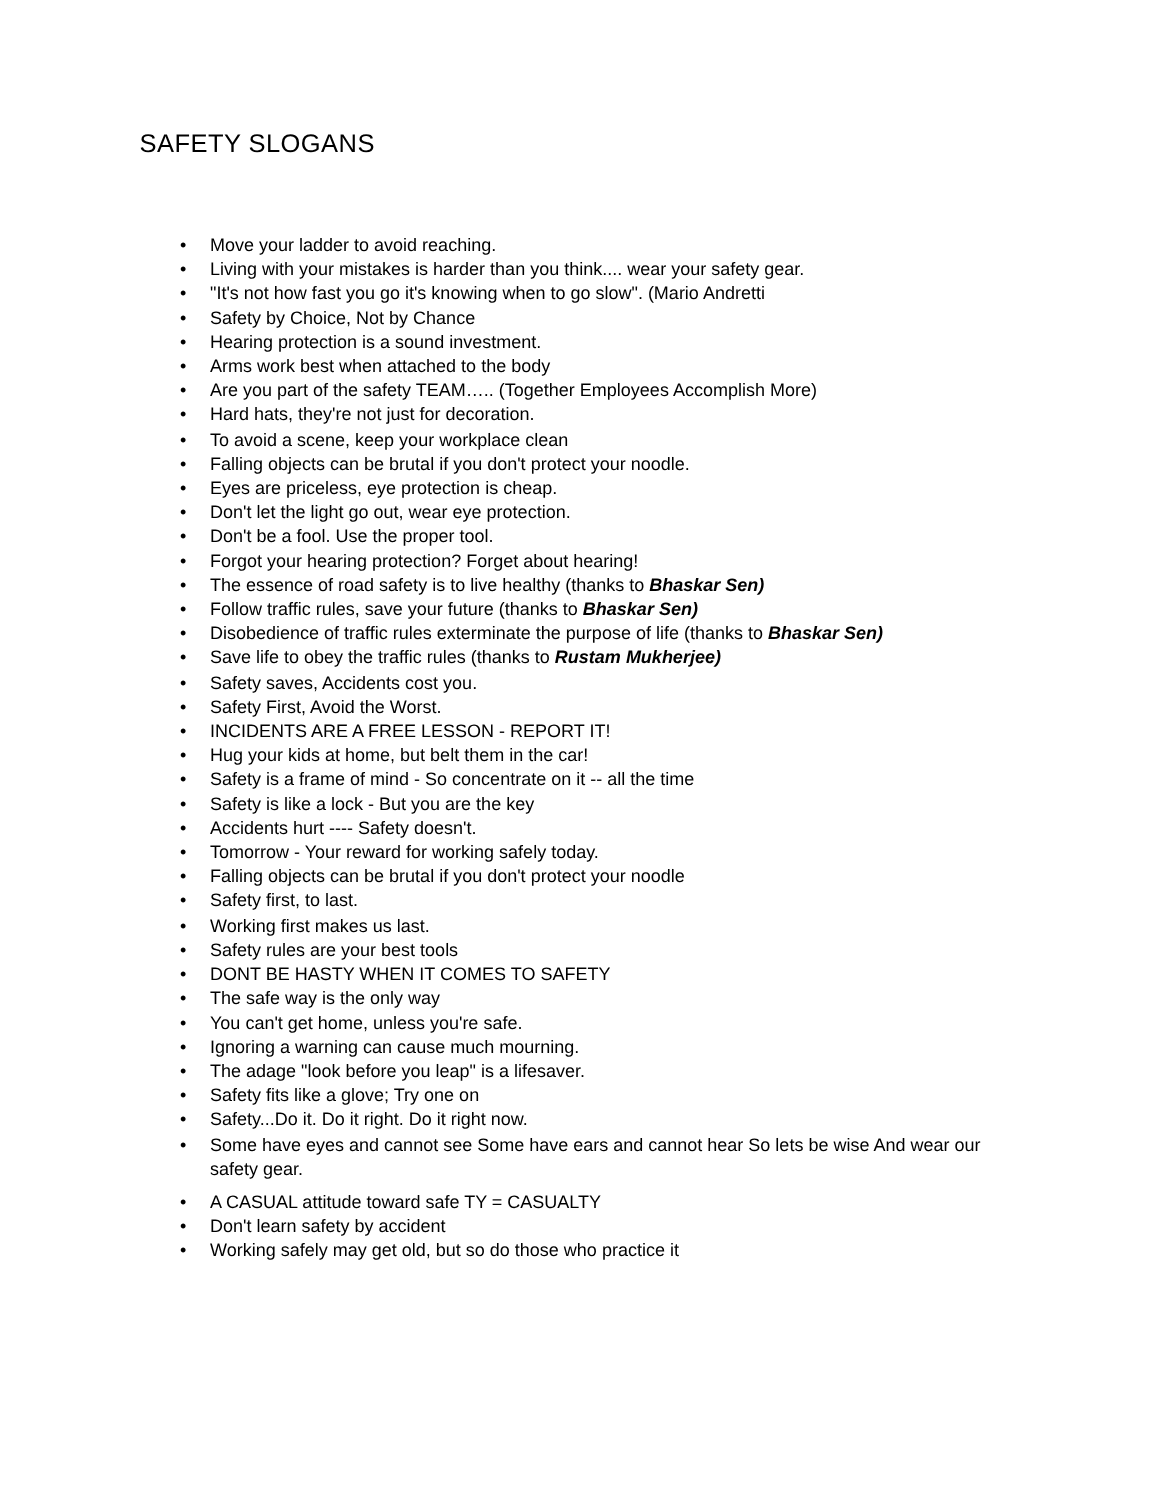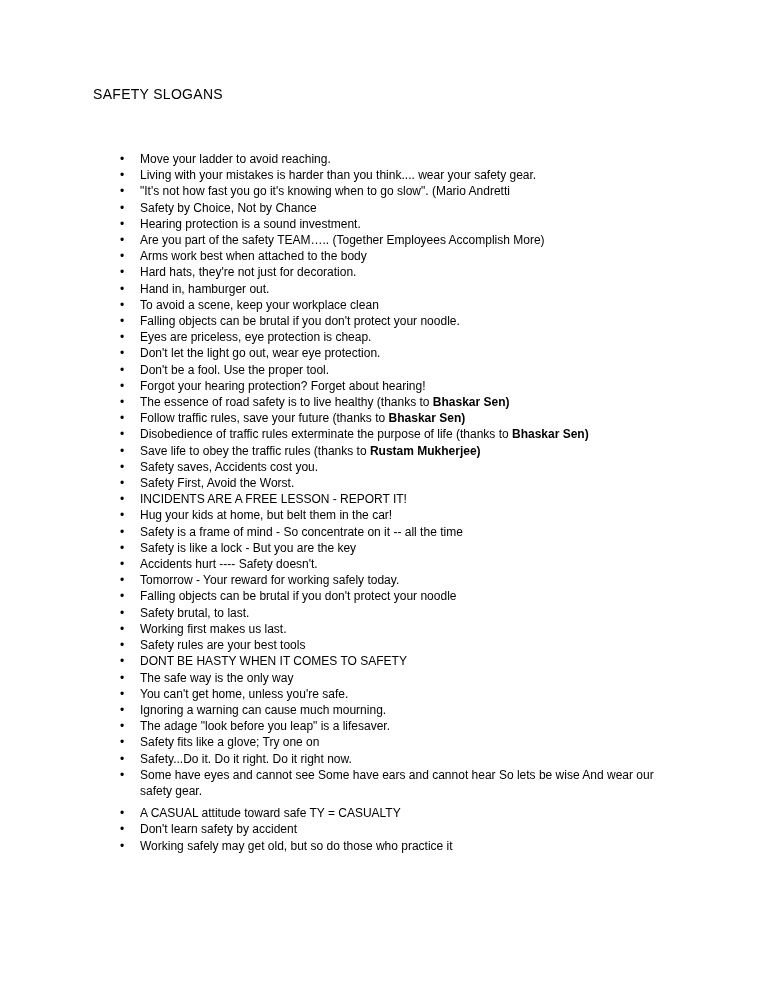--- a/index.html
+++ b/index.html
@@ -8,21 +8,21 @@
     font-family: "Liberation Sans", "DejaVu Sans", sans-serif;
     color: #000000;
   }
   .page {
     width: 768px;
     min-height: 994px;
     background: #ffffff;
     padding: 86px 88px 60px 93px;
   }
   .doc-title {
-    font-size: 14px;
+    font-size: 17px;
     font-weight: 400;
     letter-spacing: 0.3px;
     margin-bottom: 49px;
     color: #000000;
   }
   ul.slogan-list {
     list-style: none;
     max-width: 585px;
   }
   ul.slogan-list li {
@@ -39,58 +39,58 @@
     left: 27px;
     top: 0;
     font-size: 12px;
     color: #000000;
   }
   ul.slogan-list.second-group {
     margin-top: 6px;
   }
   ul.slogan-list strong {
     font-weight: 700;
+    font-style: italic;
   }
 </style>
 </head>
 <body>
 
 <div class="page">
   <h1 class="doc-title">SAFETY SLOGANS</h1>
 
   <ul class="slogan-list first-group">
       <li><span>Move your ladder to avoid reaching.</span></li>
       <li><span>Living with your mistakes is harder than you think.... wear your safety gear.</span></li>
       <li><span>"It's not how fast you go it's knowing when to go slow". (Mario Andretti</span></li>
       <li><span>Safety by Choice, Not by Chance</span></li>
       <li><span>Hearing protection is a sound investment.</span></li>
+      <li><span>Arms work best when attached to the body</span></li>
       <li><span>Are you part of the safety TEAM….. (Together Employees Accomplish More)</span></li>
-      <li><span>Arms work best when attached to the body</span></li>
       <li><span>Hard hats, they're not just for decoration.</span></li>
-      <li><span>Hand in, hamburger out.</span></li>
       <li><span>To avoid a scene, keep your workplace clean</span></li>
       <li><span>Falling objects can be brutal if you don't protect your noodle.</span></li>
       <li><span>Eyes are priceless, eye protection is cheap.</span></li>
       <li><span>Don't let the light go out, wear eye protection.</span></li>
       <li><span>Don't be a fool. Use the proper tool.</span></li>
       <li><span>Forgot your hearing protection? Forget about hearing!</span></li>
       <li><span>The essence of road safety is to live healthy (thanks to </span><strong>Bhaskar Sen)</strong></li>
       <li><span>Follow traffic rules, save your future (thanks to </span><strong>Bhaskar Sen)</strong></li>
       <li><span>Disobedience of traffic rules exterminate the purpose of life (thanks to </span><strong>Bhaskar Sen)</strong></li>
       <li><span>Save life to obey the traffic rules (thanks to </span><strong>Rustam Mukherjee)</strong></li>
       <li><span>Safety saves, Accidents cost you.</span></li>
       <li><span>Safety First, Avoid the Worst.</span></li>
       <li><span>INCIDENTS ARE A FREE LESSON - REPORT IT!</span></li>
       <li><span>Hug your kids at home, but belt them in the car!</span></li>
       <li><span>Safety is a frame of mind - So concentrate on it -- all the time</span></li>
       <li><span>Safety is like a lock - But you are the key</span></li>
       <li><span>Accidents hurt ---- Safety doesn't.</span></li>
       <li><span>Tomorrow - Your reward for working safely today.</span></li>
       <li><span>Falling objects can be brutal if you don't protect your noodle</span></li>
-      <li><span>Safety brutal, to last.</span></li>
+      <li><span>Safety first, to last.</span></li>
       <li><span>Working first makes us last.</span></li>
       <li><span>Safety rules are your best tools</span></li>
       <li><span>DONT BE HASTY WHEN IT COMES TO SAFETY</span></li>
       <li><span>The safe way is the only way</span></li>
       <li><span>You can't get home, unless you're safe.</span></li>
       <li><span>Ignoring a warning can cause much mourning.</span></li>
       <li><span>The adage "look before you leap" is a lifesaver.</span></li>
       <li><span>Safety fits like a glove; Try one on</span></li>
       <li><span>Safety...Do it. Do it right. Do it right now.</span></li>
       <li><span>Some have eyes and cannot see Some have ears and cannot hear So lets be wise And wear our safety gear.</span></li>

